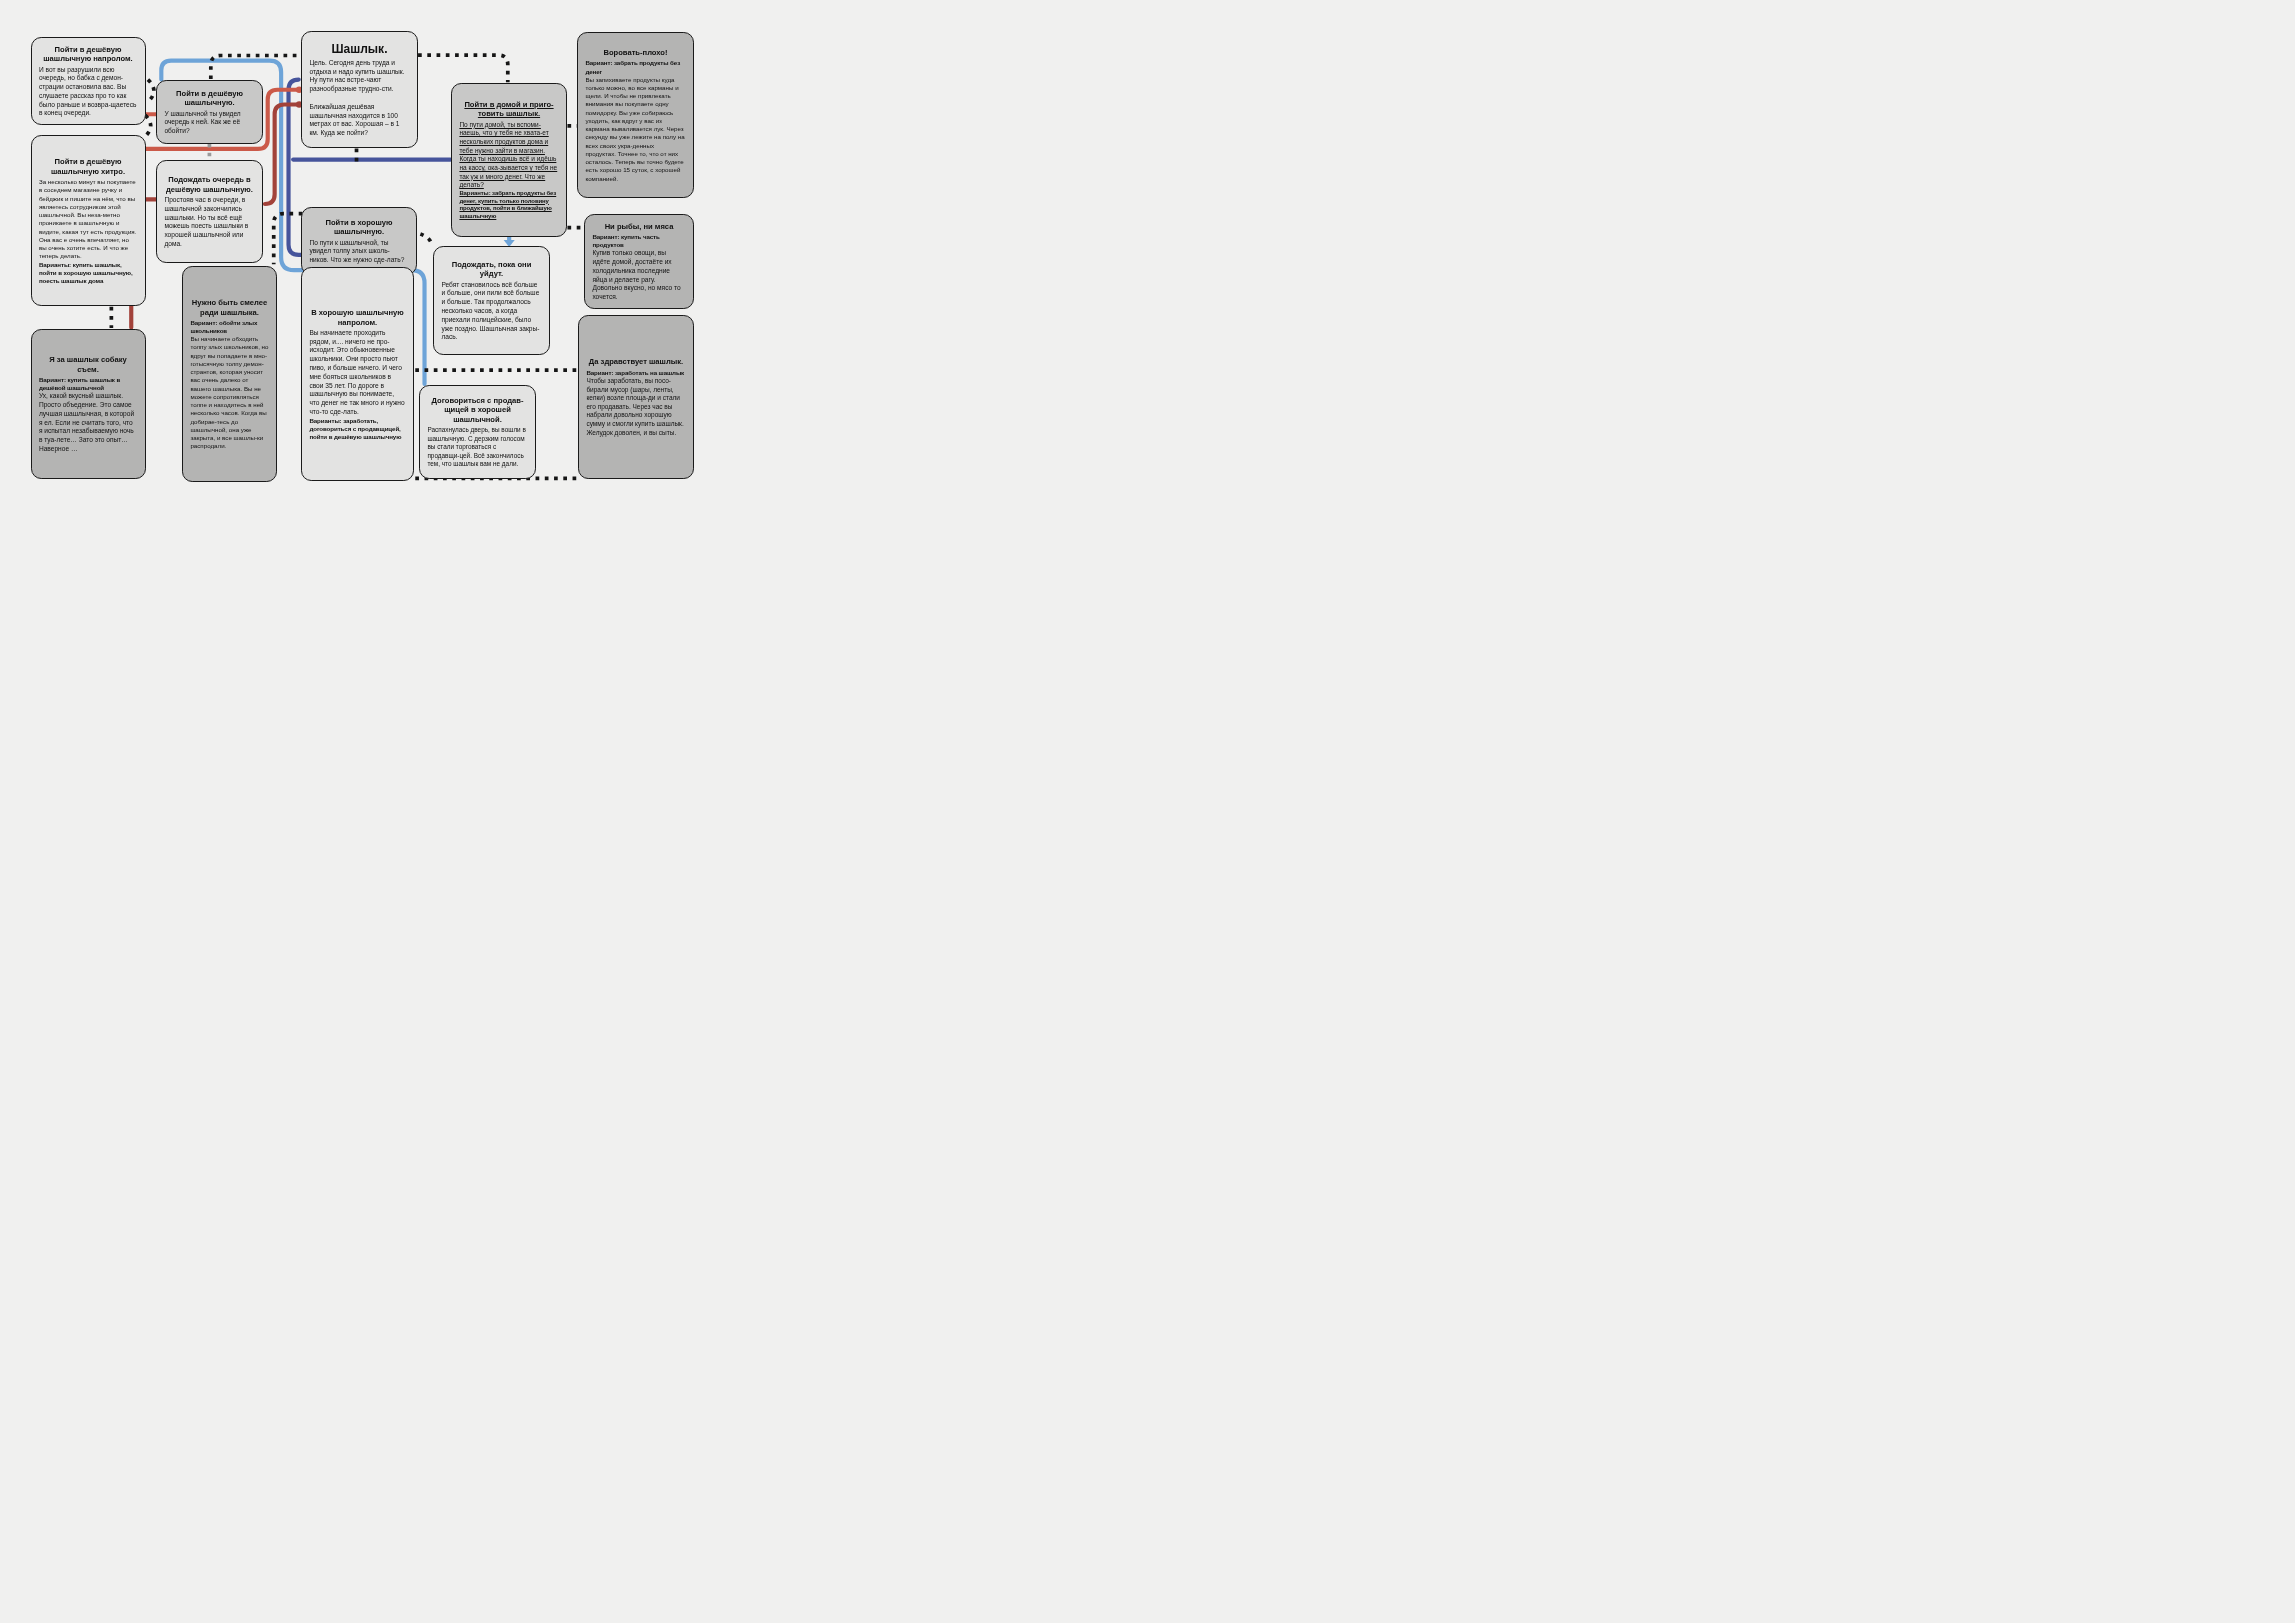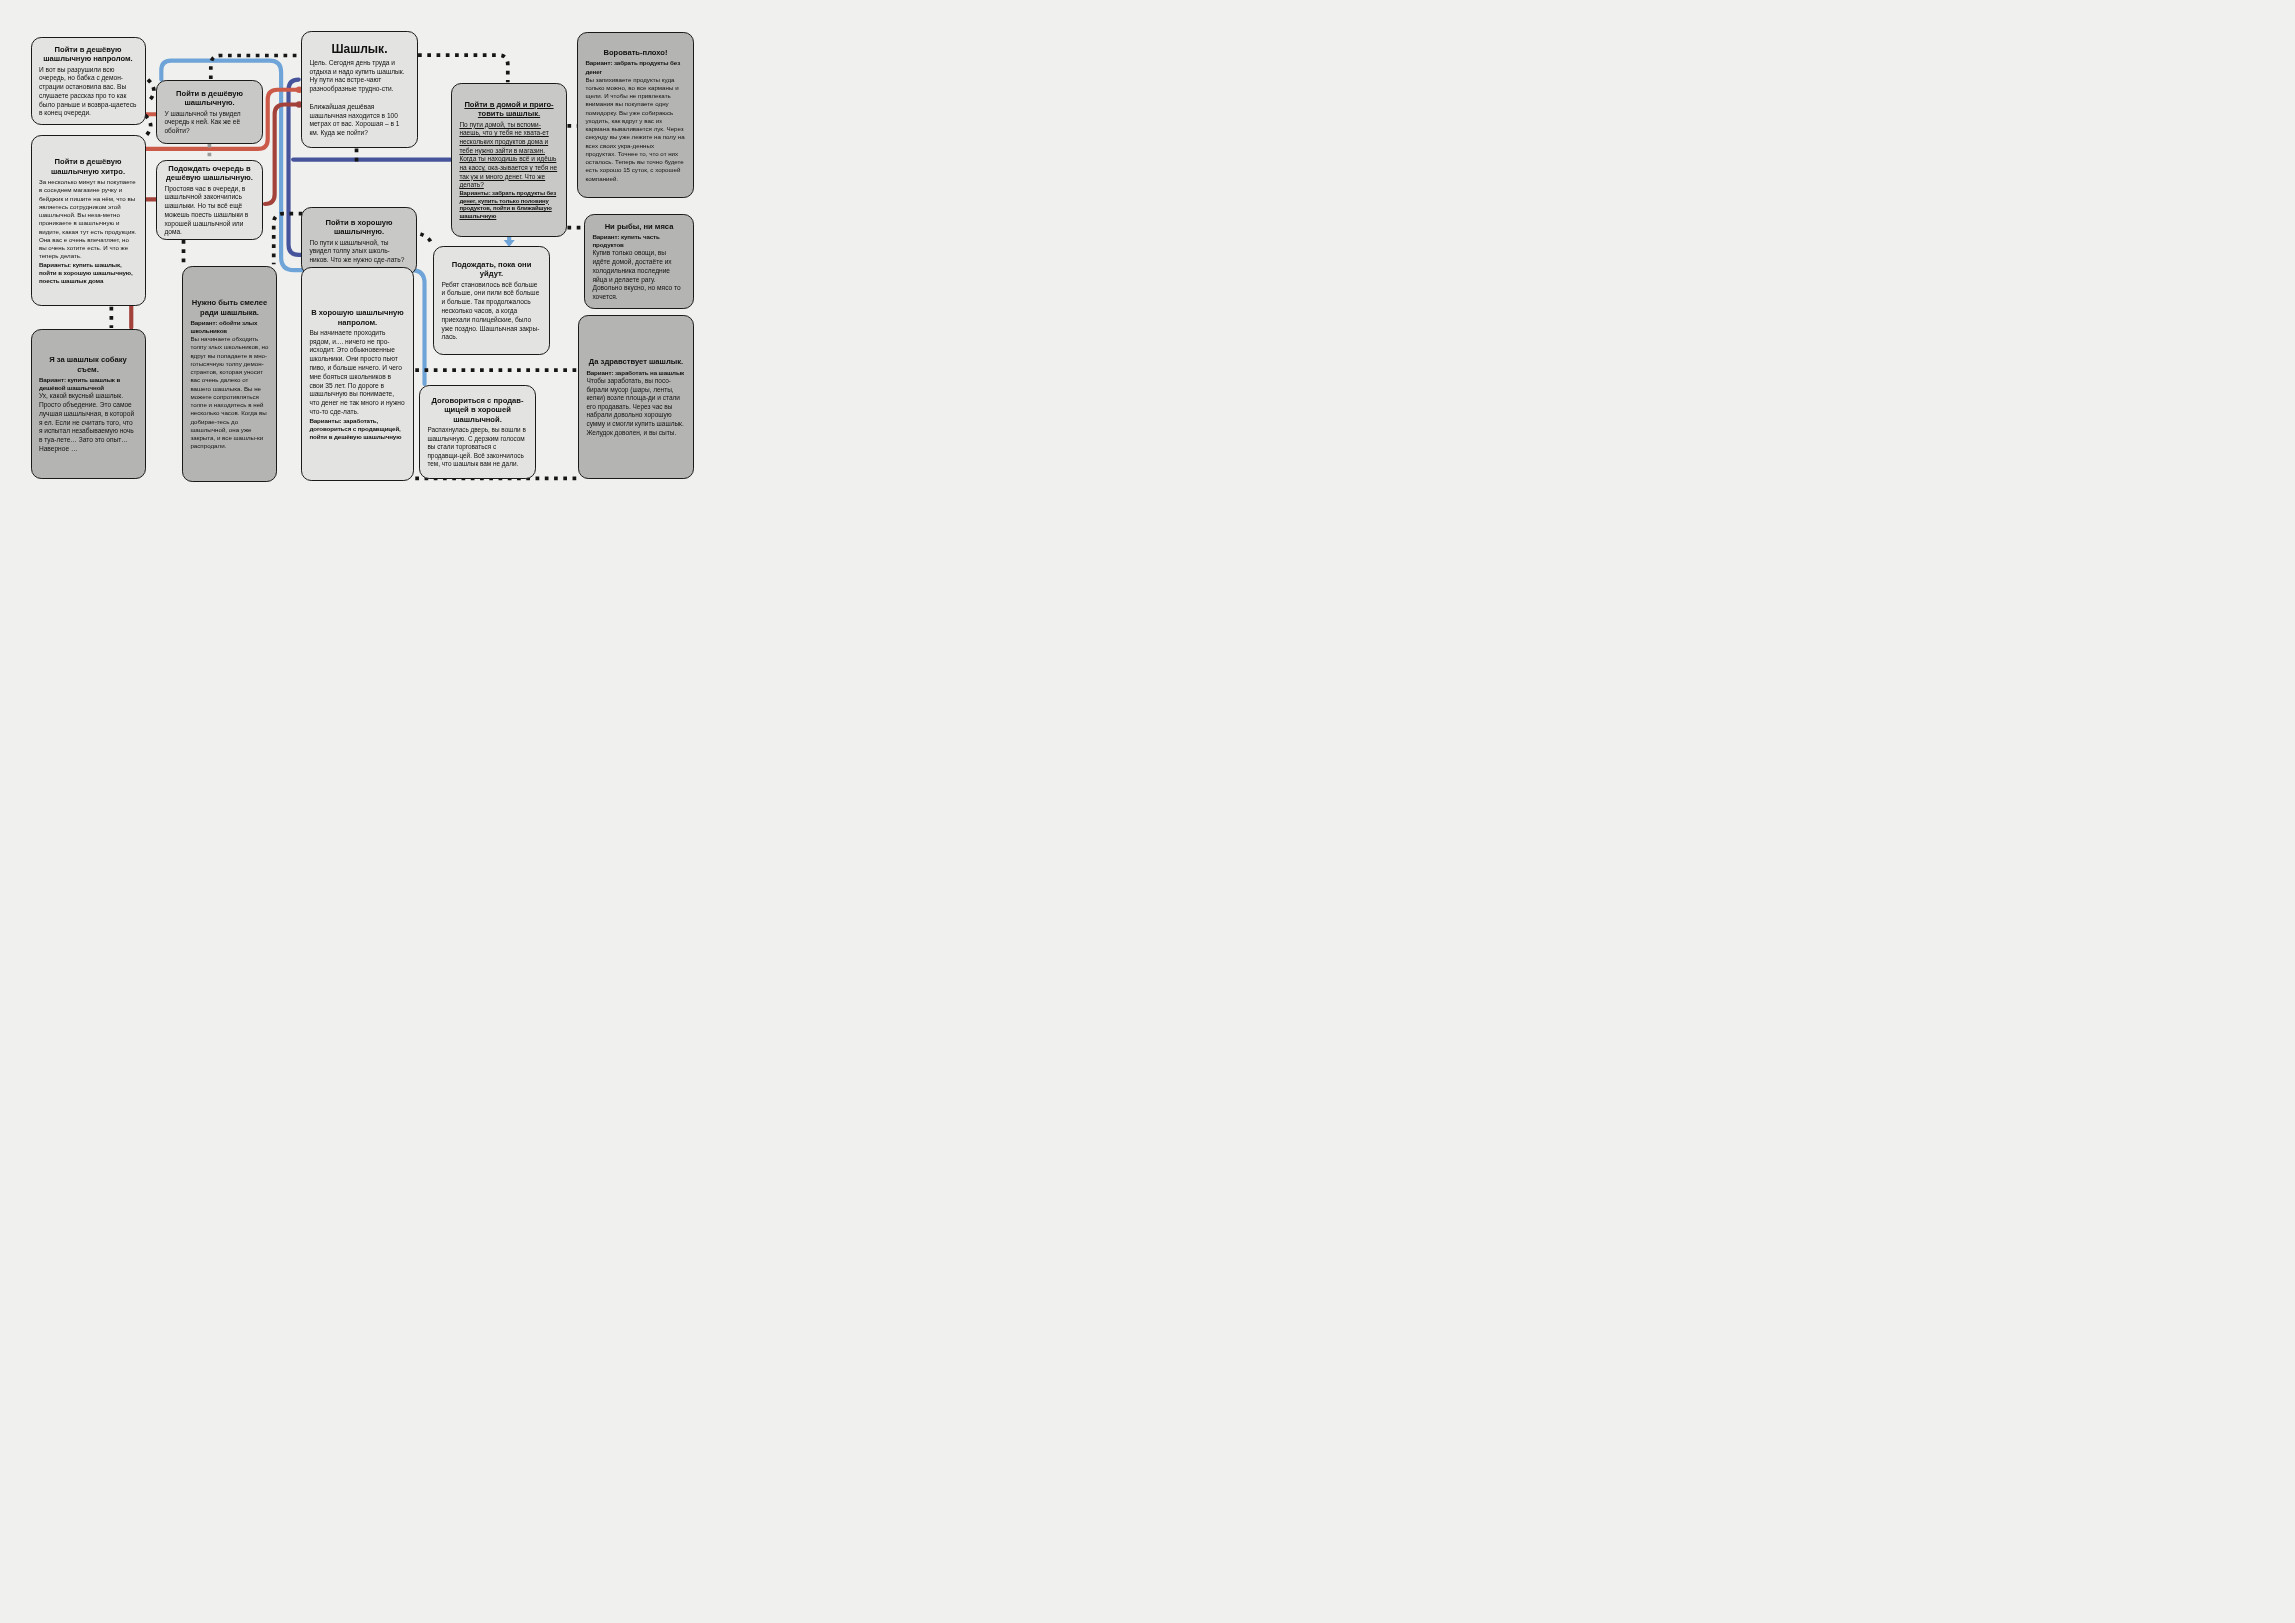--- a/index.html
+++ b/index.html
@@ -85,21 +85,21 @@
     <div class="bd">Цель.  Сегодня день труда и отдыха и надо купить шашлык. Ну пути нас встре-чают разнообразные трудно-сти.
 
 Ближайшая дешёвая шашлычная находится в 100 метрах от вас. Хорошая – в 1 км. Куда же пойти?</div>
   </div>
 
   <div class="node mid n4" style="left:156px;top:80px;width:107px;height:64px;">
     <div class="ttl">Пойти в дешёвую шашлычную.</div>
     <div class="bd">У шашлычной ты увидел очередь к ней. Как же её обойти?</div>
   </div>
 
-  <div class="node light n5" style="left:156px;top:160px;width:107px;height:80px;">
+  <div class="node light n5" style="left:156px;top:160px;width:107px;height:103px;">
     <div class="ttl">Подождать очередь в дешёвую шашлычную.</div>
     <div class="bd">Простояв час в очереди, в шашлычной закончились шашлыки. Но ты всё ещё можешь поесть шашлыки в хорошей шашлычной или дома.</div>
   </div>
 
   <div class="node mid n6" style="left:301px;top:163px;width:116px;height:68px;margin-top:44px;">
     <div class="ttl">Пойти в хорошую шашлычную.</div>
     <div class="bd">По пути к шашлычной, ты увидел толпу злых школь-ников. Что же нужно сде-лать?</div>
   </div>
 
   <div class="node mid n7" style="left:451px;top:83px;width:116px;height:154px;text-decoration:underline;">

